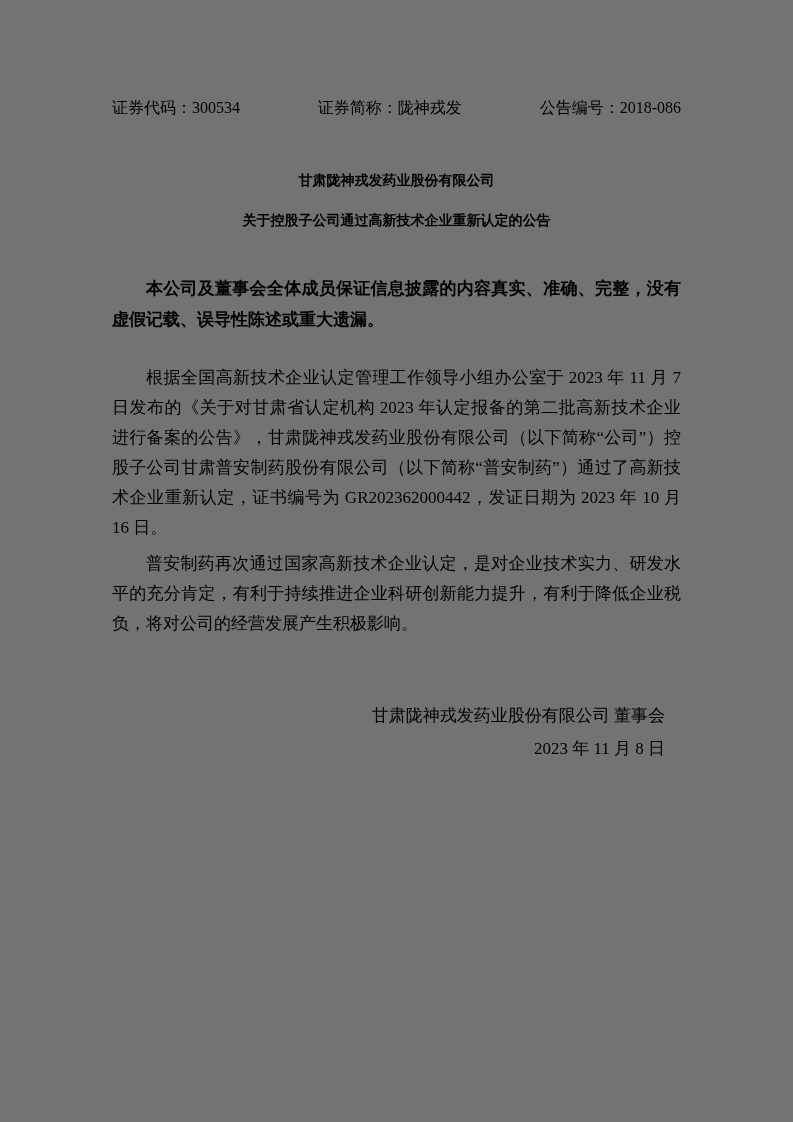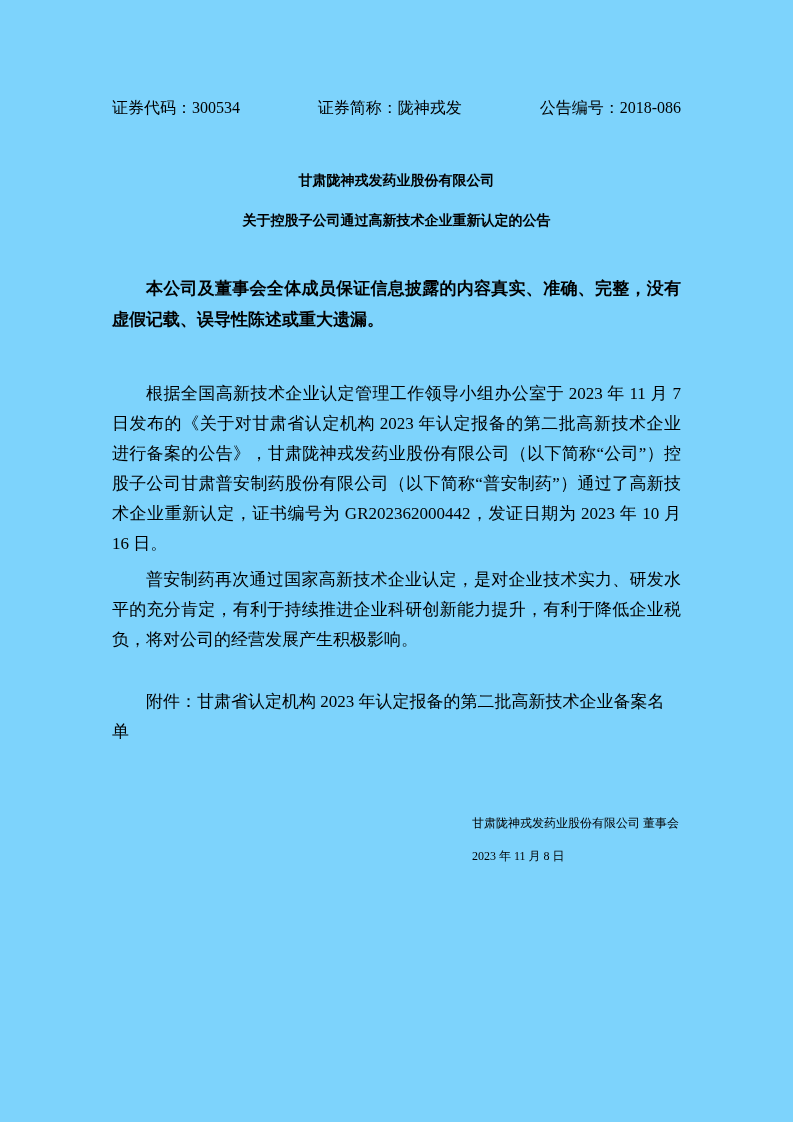--- a/index.html
+++ b/index.html
@@ -5,21 +5,21 @@
   html, body {
     margin: 0;
     padding: 0;
     background: #e9e9e9;
   }
   .page {
     position: relative;
     width: 793px;
     height: 1122px;
     margin: 0 auto;
-    background: #7dd3fc;
+    background: #737373;
     color: #000000;
     font-family: "Liberation Serif", "DejaVu Serif", serif;
     box-sizing: border-box;
     padding: 98px 112px 0 112px;
     overflow: hidden;
   }
   .header-row {
     display: flex;
     justify-content: space-between;
     align-items: baseline;
@@ -46,33 +46,33 @@
     margin: 32px 0 16px 0;
   }
   .body-para {
     font-size: 17px;
     line-height: 30px;
     text-indent: 2em;
     text-align: justify;
     margin: 6px 0;
   }
   .body-para.first-body {
-    margin-top: 44px;
+    margin-top: 28px;
   }
   .attachment-line {
     font-size: 17px;
     line-height: 30px;
     text-indent: 2em;
     margin: 32px 0 0 0;
   }
   .signature-block {
     width: max-content;
-    margin: 60px 2px 0 auto;
-    text-align: left;
-    font-size: 12px;
+    margin: 60px 16px 0 auto;
+    text-align: right;
+    font-size: 17px;
     line-height: 33px;
   }
   .signature-block .sig-line {
     white-space: nowrap;
   }
 </style>
 </head>
 <body>
 
 <div class="page">
@@ -85,20 +85,19 @@
 
   <h1 class="doc-title first">甘肃陇神戎发药业股份有限公司</h1>
   <h2 class="doc-title">关于控股子公司通过高新技术企业重新认定的公告</h2>
 
   <p class="disclaimer">本公司及董事会全体成员保证信息披露的内容真实、准确、完整，没有虚假记载、误导性陈述或重大遗漏。</p>
 
   <p class="body-para first-body">根据全国高新技术企业认定管理工作领导小组办公室于 2023 年 11 月 7 日发布的《关于对甘肃省认定机构 2023 年认定报备的第二批高新技术企业进行备案的公告》，甘肃陇神戎发药业股份有限公司（以下简称“公司”）控股子公司甘肃普安制药股份有限公司（以下简称“普安制药”）通过了高新技术企业重新认定，证书编号为 GR202362000442，发证日期为 2023 年 10 月 16 日。</p>
   <p class="body-para">普安制药再次通过国家高新技术企业认定，是对企业技术实力、研发水平的充分肯定，有利于持续推进企业科研创新能力提升，有利于降低企业税负，将对公司的经营发展产生积极影响。</p>
 
 
-  <p class="attachment-line">附件：甘肃省认定机构 2023 年认定报备的第二批高新技术企业备案名单</p>
 
   <div class="signature-block">
     <div class="sig-line">甘肃陇神戎发药业股份有限公司  董事会</div>
     <div class="sig-line">2023 年 11 月 8 日</div>
   </div>
 
 </div>
 
 </body></html>

